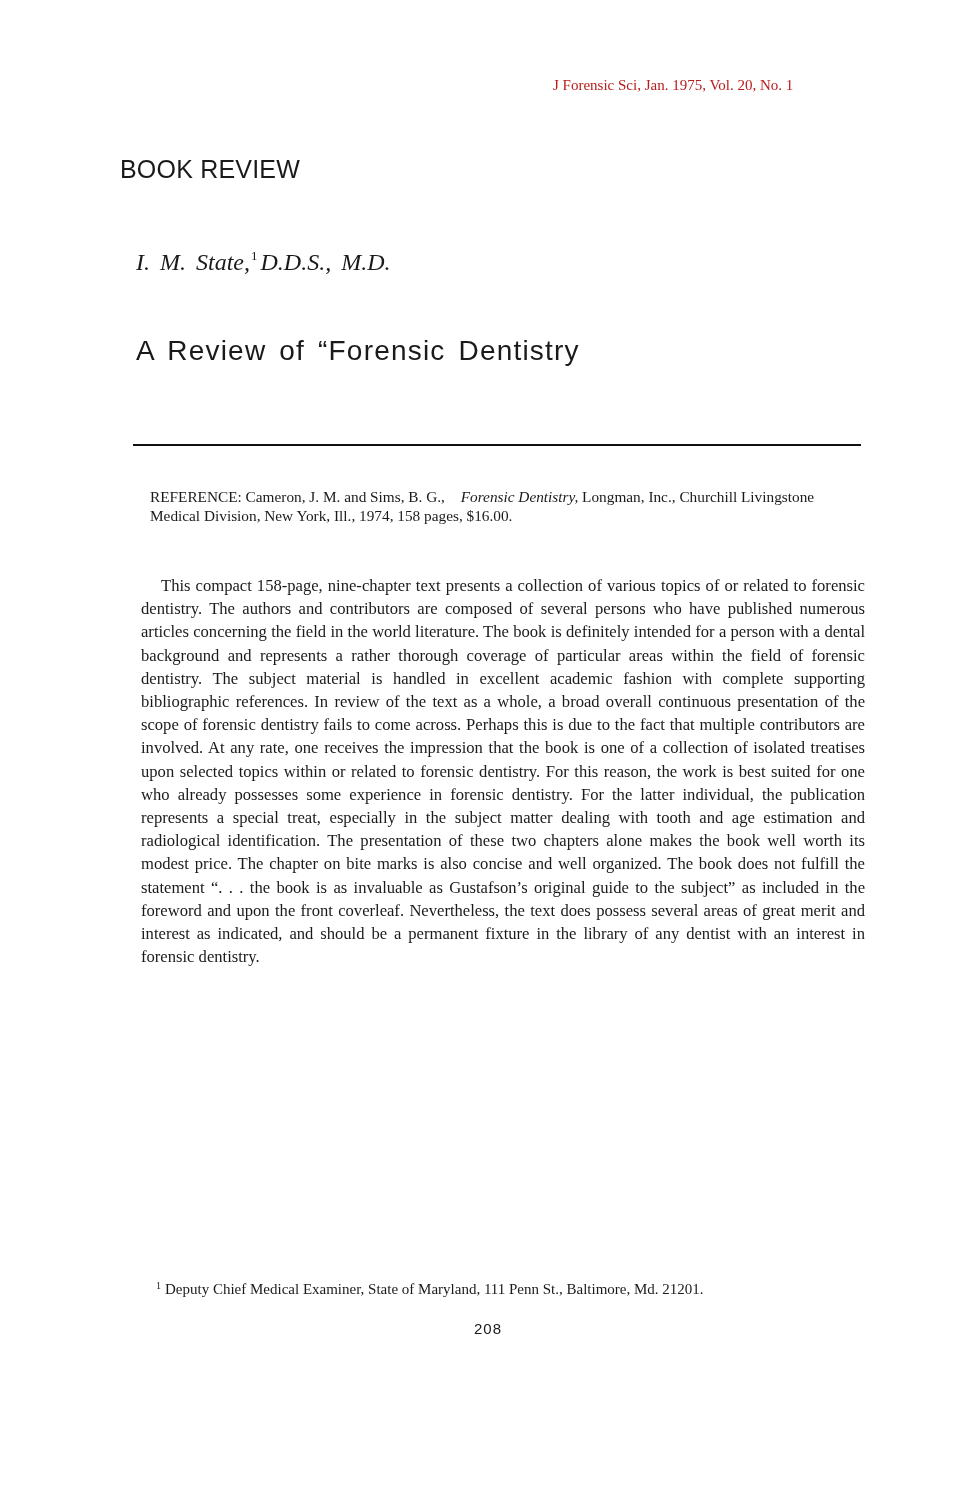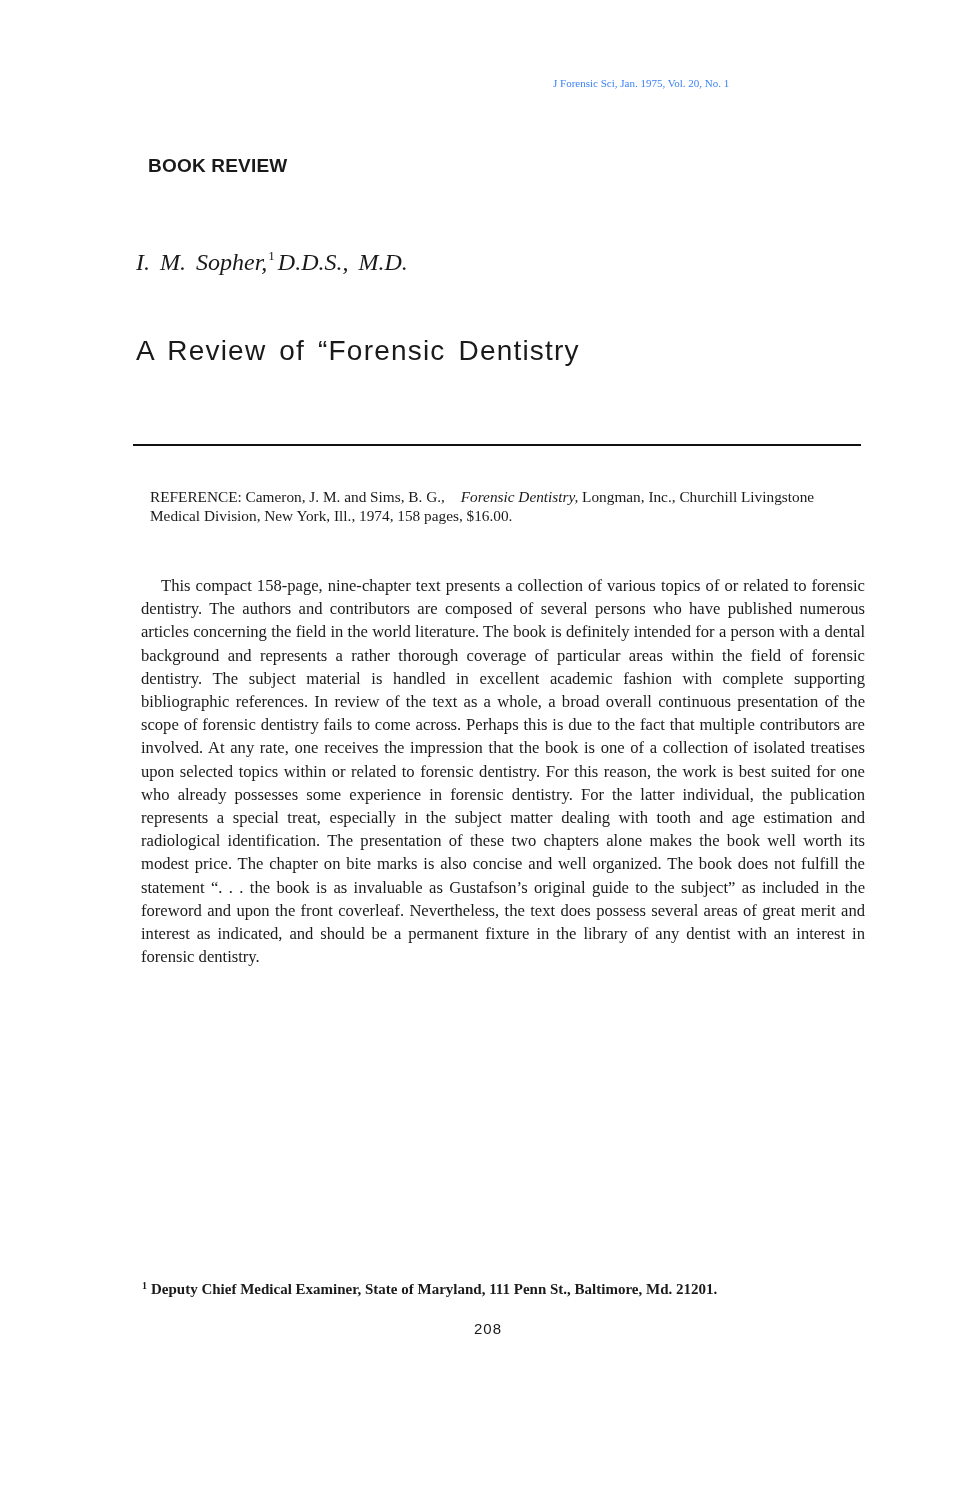--- a/index.html
+++ b/index.html
@@ -1,39 +1,39 @@
 <!DOCTYPE html>
 <html><head>
   <meta charset="utf-8">
   <style>
     html, body { margin: 0; padding: 0; background: #ffffff; }
     body { width: 976px; height: 1500px; position: relative; overflow: hidden; color: #1a1a1a; }
     .serif { font-family: "Liberation Serif", "DejaVu Serif", serif; }
     .sans { font-family: "Liberation Sans", "DejaVu Sans", sans-serif; }
-    .running-head { position: absolute; top: 77px; left: 553px; font-size: 11px; color: #3b82f6; white-space: nowrap; }
-    .section-label { position: absolute; top: 155px; left: 148px; font-size: 19px; font-weight: bold; letter-spacing: 0.2px; }
+    .running-head { position: absolute; top: 77px; left: 553px; font-size: 15px; color: #b91c1c; white-space: nowrap; }
+    .section-label { position: absolute; top: 155px; left: 120px; font-size: 25px; font-weight: normal; letter-spacing: 0.2px; }
     .author { position: absolute; top: 248px; left: 136px; font-size: 24px; font-style: italic; word-spacing: 4px; white-space: nowrap; }
     .author sup { font-size: 13px; font-style: normal; vertical-align: 10px; margin-left: 1px; margin-right: 3px; }
     .title { position: absolute; top: 335px; left: 136px; font-size: 28px; letter-spacing: 1.2px; word-spacing: 4px; white-space: nowrap; text-align: center; }
     .rule { position: absolute; top: 444px; left: 133px; width: 728px; height: 0; border-top: 2px solid #111; }
     .reference { position: absolute; top: 487px; left: 150px; width: 712px; font-size: 15.3px; line-height: 19px; }
     .reference em { font-style: italic; margin-left: 12px; }
     .body-text { position: absolute; top: 574px; left: 141px; width: 724px; font-size: 16.6px; line-height: 23.2px; text-align: justify; text-indent: 20px; hyphens: manual; }
-    .footnote { position: absolute; top: 1280px; left: 142px; font-size: 15px; white-space: nowrap; font-weight: bold; }
+    .footnote { position: absolute; top: 1280px; left: 156px; font-size: 15px; white-space: nowrap; }
     .footnote sup { font-size: 10px; vertical-align: 5px; margin-right: 4px; }
     .page-number { position: absolute; top: 1320px; left: 0; width: 976px; text-align: center; font-size: 15px; letter-spacing: 1px; }
   </style>
 </head>
 <body>
 
 <div class="running-head serif">J Forensic Sci, Jan. 1975, Vol. 20, No. 1</div>
 
 <div class="section-label sans">BOOK REVIEW</div>
 
-<div class="author serif"><span>I. M. Sopher,</span><sup>1</sup><span>D.D.S., M.D.</span></div>
+<div class="author serif"><span>I. M. State,</span><sup>1</sup><span>D.D.S., M.D.</span></div>
 
 <div class="title sans">A Review of “Forensic Dentistry</div>
 
 <div class="rule"></div>
 
 <div class="reference serif"><span>REFERENCE:</span><span> Cameron, J. M. and Sims, B. G., </span><em>Forensic Dentistry,</em><span> Longman, Inc., Churchill Livingstone Medical Division, New York, Ill., 1974, 158 pages, $16.00.</span></div>
 
 <div class="body-text serif">This compact 158-page, nine-chapter text presents a collection of various topics of or related to forensic dentistry. The authors and contributors are composed of several persons who have published numerous articles concerning the field in the world litera­ture. The book is definitely intended for a person with a dental background and repre­sents a rather thorough coverage of particular areas within the field of forensic dentistry. The subject material is handled in excellent academic fashion with complete supporting bibliographic references. In review of the text as a whole, a broad overall continuous presentation of the scope of forensic dentistry fails to come across. Perhaps this is due to the fact that multiple contributors are involved. At any rate, one receives the impression that the book is one of a collection of isolated treatises upon selected topics within or related to forensic dentistry. For this reason, the work is best suited for one who already possesses some experience in forensic dentistry. For the latter individual, the publication represents a special treat, especially in the subject matter dealing with tooth and age estimation and radiological identification. The presentation of these two chapters alone makes the book well worth its modest price. The chapter on bite marks is also concise and well organized. The book does not fulfill the statement “. . . the book is as in­valuable as Gustafson’s original guide to the subject” as included in the foreword and upon the front coverleaf. Nevertheless, the text does possess several areas of great merit and interest as indicated, and should be a permanent fixture in the library of any dentist with an interest in forensic dentistry.</div>
 
 <div class="footnote serif"><sup>1</sup><span>Deputy Chief Medical Examiner, State of Maryland, 111 Penn St., Baltimore, Md. 21201.</span></div>

